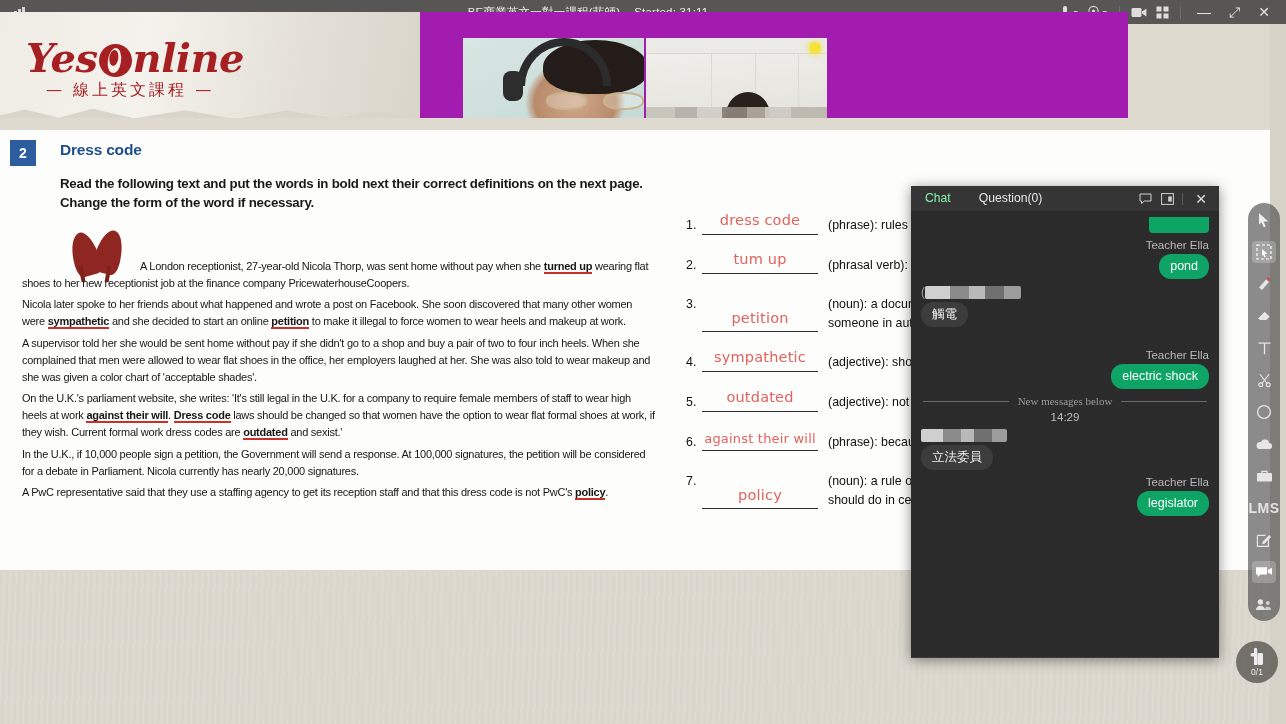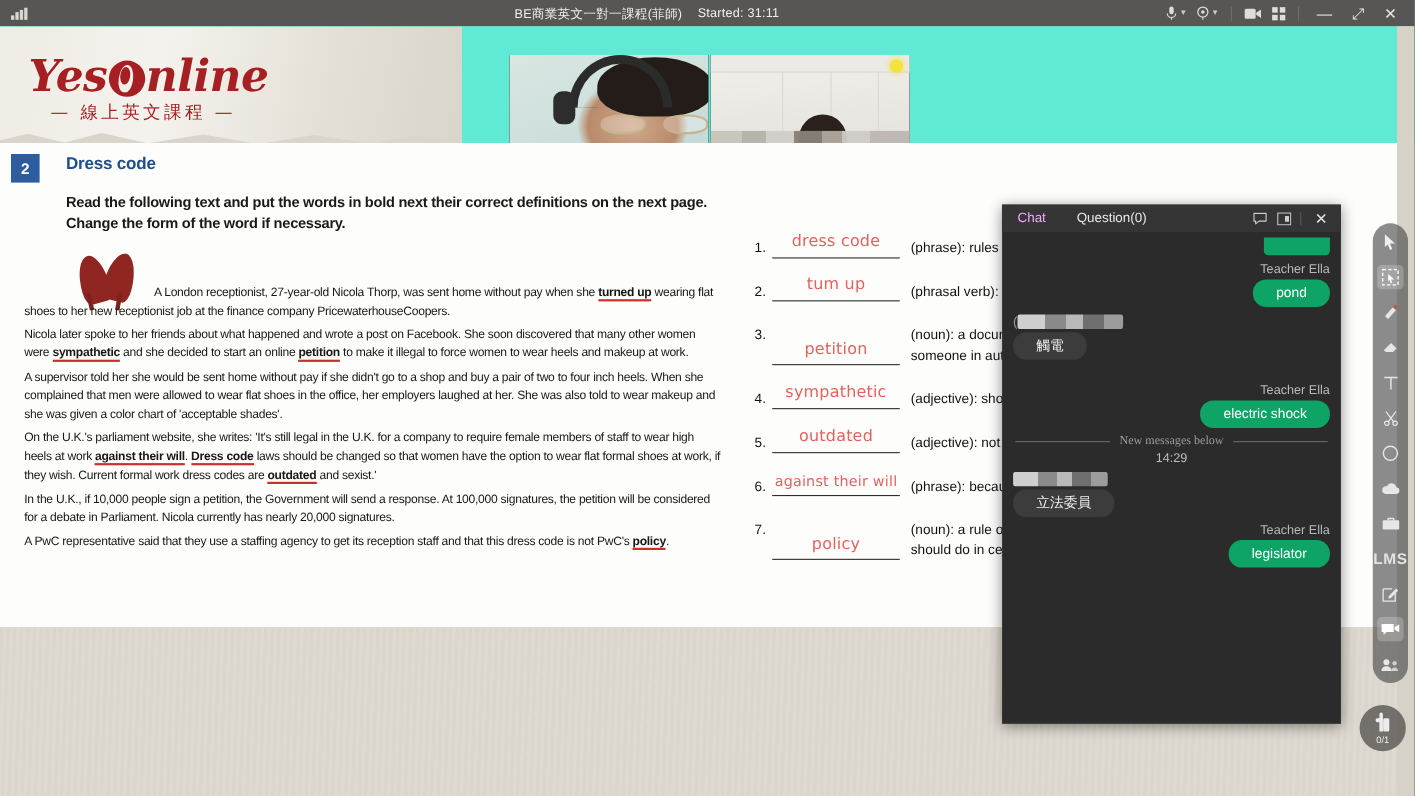--- a/index.html
+++ b/index.html
@@ -44,22 +44,22 @@
     height: 24px; min-width: 20px; padding: 0 3px;
     color: #dedcd8;
   }
   .tb-btn svg { display: block; }
   .caret { font-size: 7px; color: #cfccc8; margin-left: 1px; }
   .tb-sep { width: 1px; height: 13px; background: #6f6d6a; margin: 0 6px; }
   .tb-win { font-size: 14px; line-height: 1; color: #e6e4e1; padding: 0 8px; }
 
   
   #headerband {
-    position: absolute; left: 0; top: 24px; width: 1286px; height: 106px;
-    background: #5eead4;
+    position: absolute; left: 0; top: 12px; width: 1128px; height: 106px;
+    background: #a21caf;
     overflow: hidden;
   }
   #logo-area {
     position: absolute; left: 0; top: 0; width: 420px; height: 106px;
     background: linear-gradient(100deg,#efece5 0%, #f4f2ec 35%, #e3dfd6 72%, #d9d5cb 100%);
   }
   #logo-area::after{
     content:""; position:absolute; left:0; bottom:-18px; width:100%; height:34px;
     background:#d9d5cb;
     clip-path: polygon(0 40%, 6% 22%, 14% 46%, 22% 20%, 32% 48%, 44% 24%, 56% 50%, 68% 26%, 80% 48%, 90% 28%, 100% 44%, 100% 100%, 0 100%);
@@ -251,40 +251,40 @@
     color: #ddd;
   }
   #chat-header {
     height: 25px; display: flex; align-items: center;
     background: #353535; font-size: 12px; padding-right: 4px;
   }
   .chat-tab {
     padding: 0 14px; color: #e6e6e6; font-size: 12.2px;
     line-height: 25px; height: 25px;
   }
-  .chat-tab.active { color: #f0abfc; }
+  .chat-tab.active { color: #86efac; }
   .chat-head-spacer { flex: 1; }
   .chat-icon {
     width: 22px; height: 25px; display: flex; align-items: center; justify-content: center;
     color: #cfcfcf;
   }
   .chat-icon.boxed svg { outline: none; }
   .chat-vsep { width: 1px; height: 12px; background: #575757; margin: 0 4px; }
   .chat-close { font-size: 14px; color: #e0e0e0; padding: 0 8px; line-height: 1; }
 
   #chat-body {
     flex: 1; position: relative; overflow: hidden;
     padding: 4px 10px 0 10px;
     border-bottom: 1px solid #3d3d3d;
   }
   .msg { margin-bottom: 6px; }
   .msg.me { text-align: right; }
   .msg-name { font-size: 11.5px; color: #b9b9b9; margin-bottom: 3px; }
   .bubble {
-    display: inline-block; padding: 5px 21px; border-radius: 12px;
+    display: inline-block; padding: 5px 11px; border-radius: 12px;
     font-size: 12.5px; line-height: 1.2;
   }
   .bubble.green { background: #0ea465; color: #fff; }
   .bubble.grey { background: #3c3c3c; color: #f0f0f0; }
   .bubble.clip-top { border-radius: 0 0 4px 4px; }
   .blur-name {
     display: inline-block; height: 13px; width: 96px; border-radius: 2px;
     background: linear-gradient(90deg,#cfcfcf 0 26%, #8a8a8a 26% 46%, #b9b9b9 46% 62%, #6f6f6f 62% 82%, #9c9c9c 82% 100%);
     vertical-align: middle;
   }

